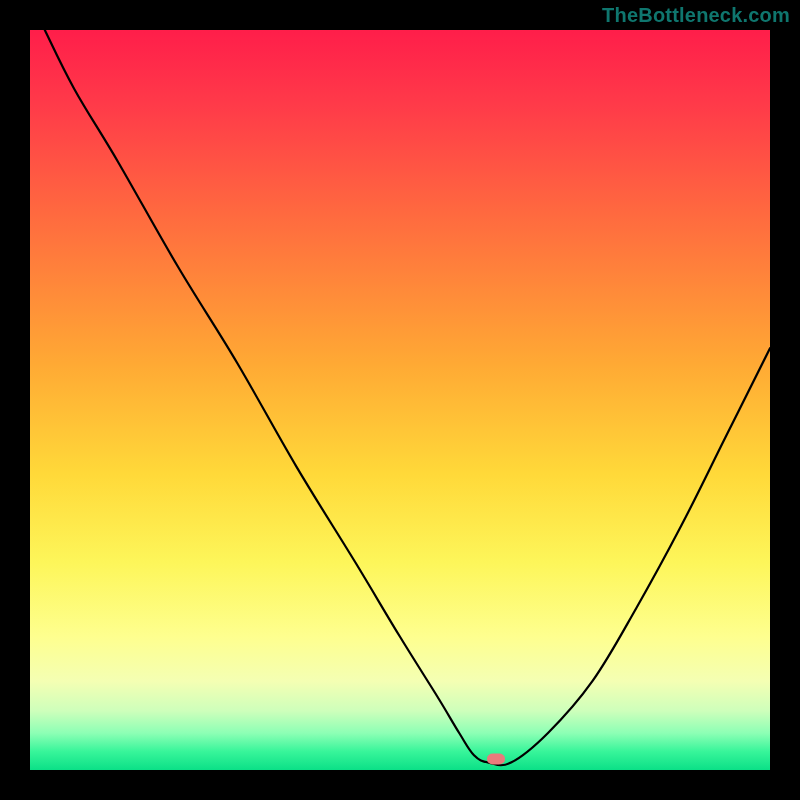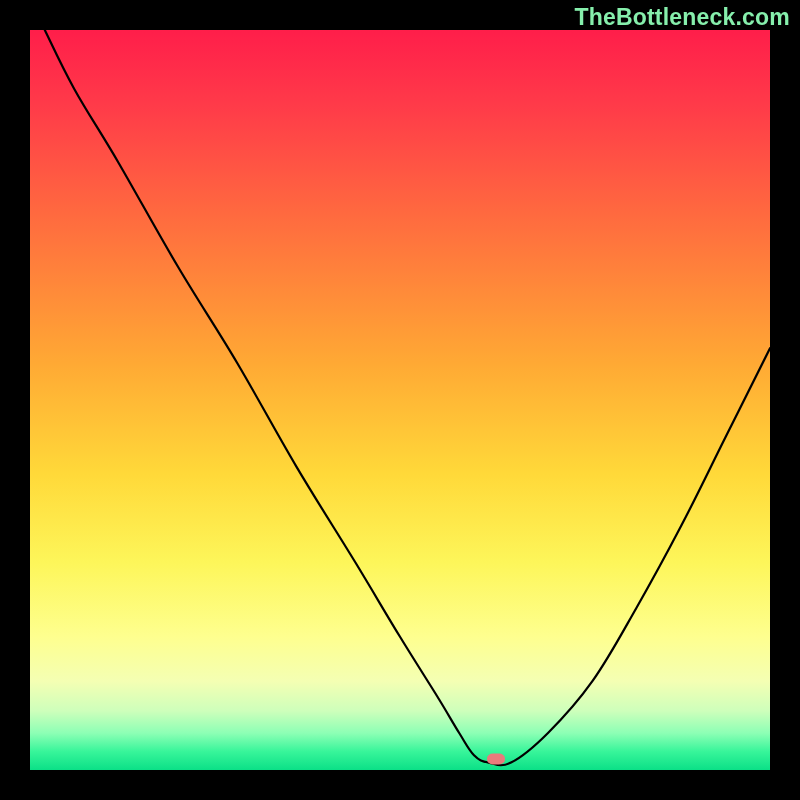--- a/index.html
+++ b/index.html
@@ -14,22 +14,22 @@
   .frame {
     position: relative;
     width: 800px;
     height: 800px;
     background: #000;
   }
   .watermark {
     position: absolute;
     top: 4px;
     right: 10px;
-    color: #86efac;
-    font-size: 23px;
+    color: #0f766e;
+    font-size: 20px;
     font-weight: 600;
     letter-spacing: 0.2px;
     z-index: 10;
   }
   .plot-area {
     position: absolute;
     left: 30px;
     top: 30px;
     width: 740px;
     height: 740px;

